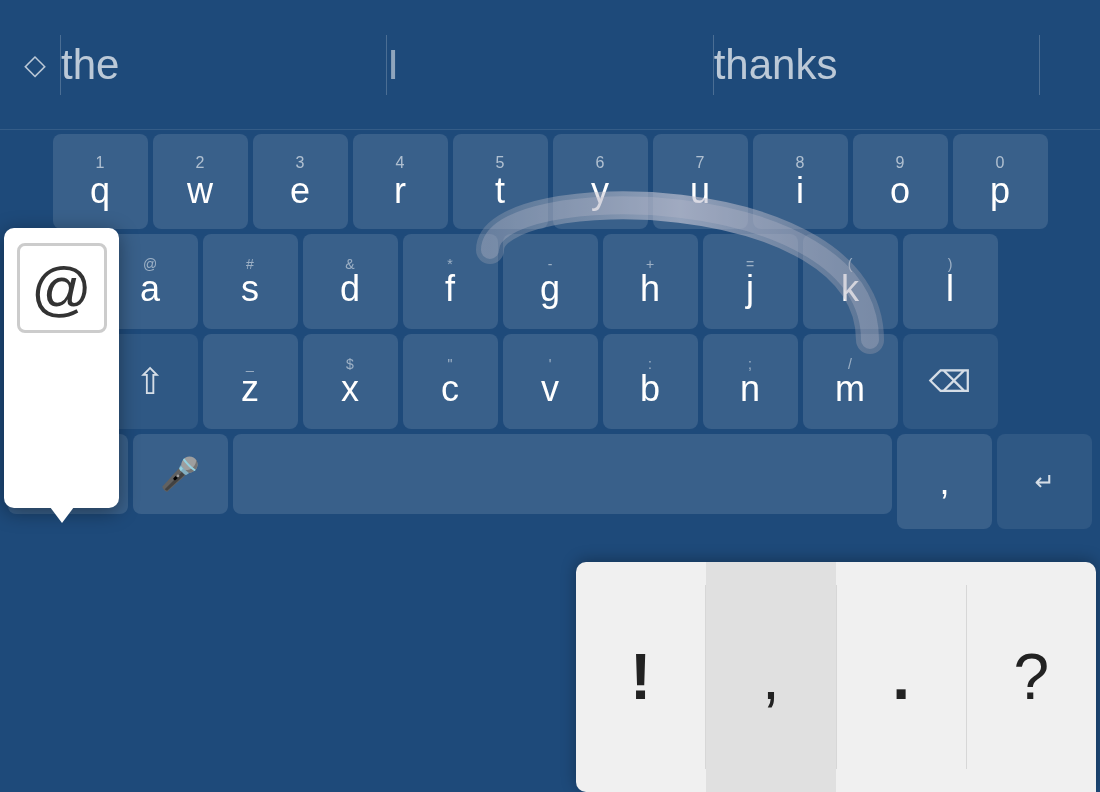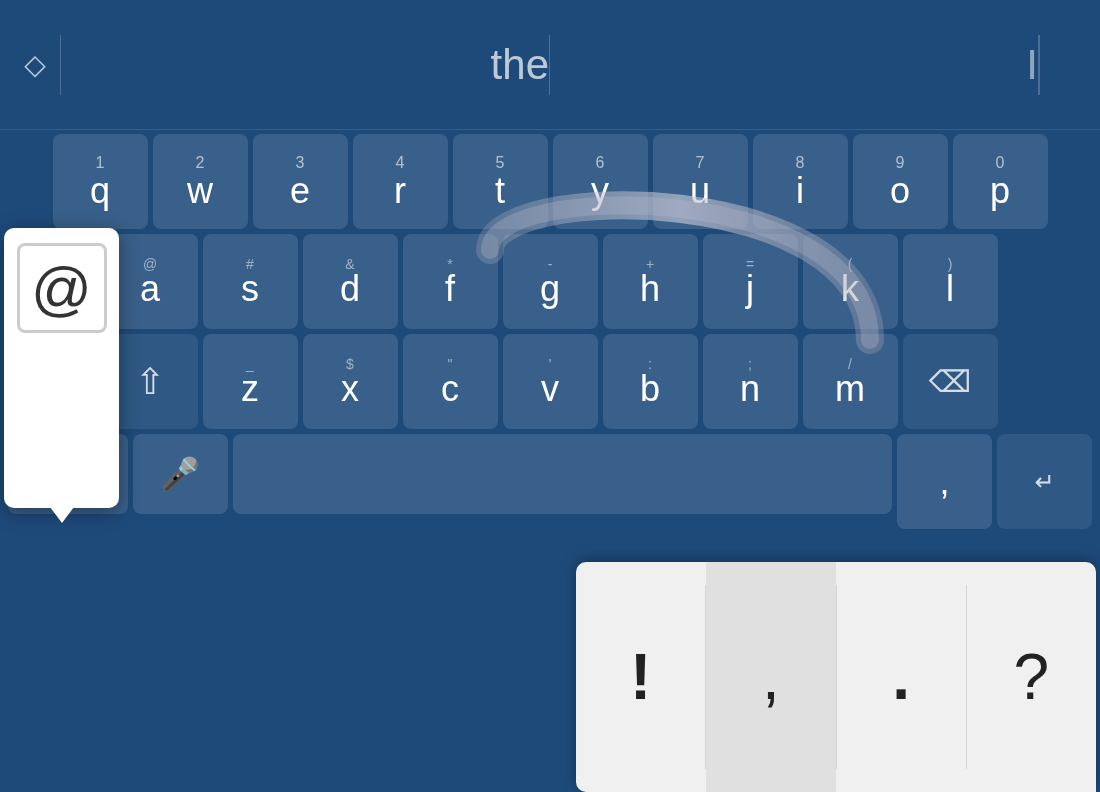--- a/index.html
+++ b/index.html
@@ -31,21 +31,21 @@
       height: 50px;
       display: flex;
       align-items: center;
       justify-content: center;
       color: rgba(255,255,255,0.7);
       font-size: 28px;
     }
 
     .suggestion-word {
       flex: 1;
-      text-align: right;
+      text-align: left;
       color: rgba(255,255,255,0.7);
       font-size: 42px;
       font-weight: 300;
     }
 
     .suggestion-word.center {
       color: rgba(255,255,255,0.5);
       font-weight: 300;
     }
 
@@ -250,20 +250,21 @@
 
 <div class="suggestions-bar">
   <div class="suggestion-arrow">
     <span>◇</span>
   </div>
   <div class="suggestion-divider"></div>
   <div class="suggestion-word">the</div>
   <div class="suggestion-divider"></div>
   <div class="suggestion-word center">I</div>
   <div class="suggestion-divider"></div>
+  <div class="suggestion-word">thanks</div>
   <div class="suggestion-divider"></div>
   <div style="width:50px"></div>
 </div>
 
 <div class="keyboard">
 
   <div class="key-row">
     <div class="key key-std">
       <span class="num-label">1</span>
       <span class="main-letter">q</span>

